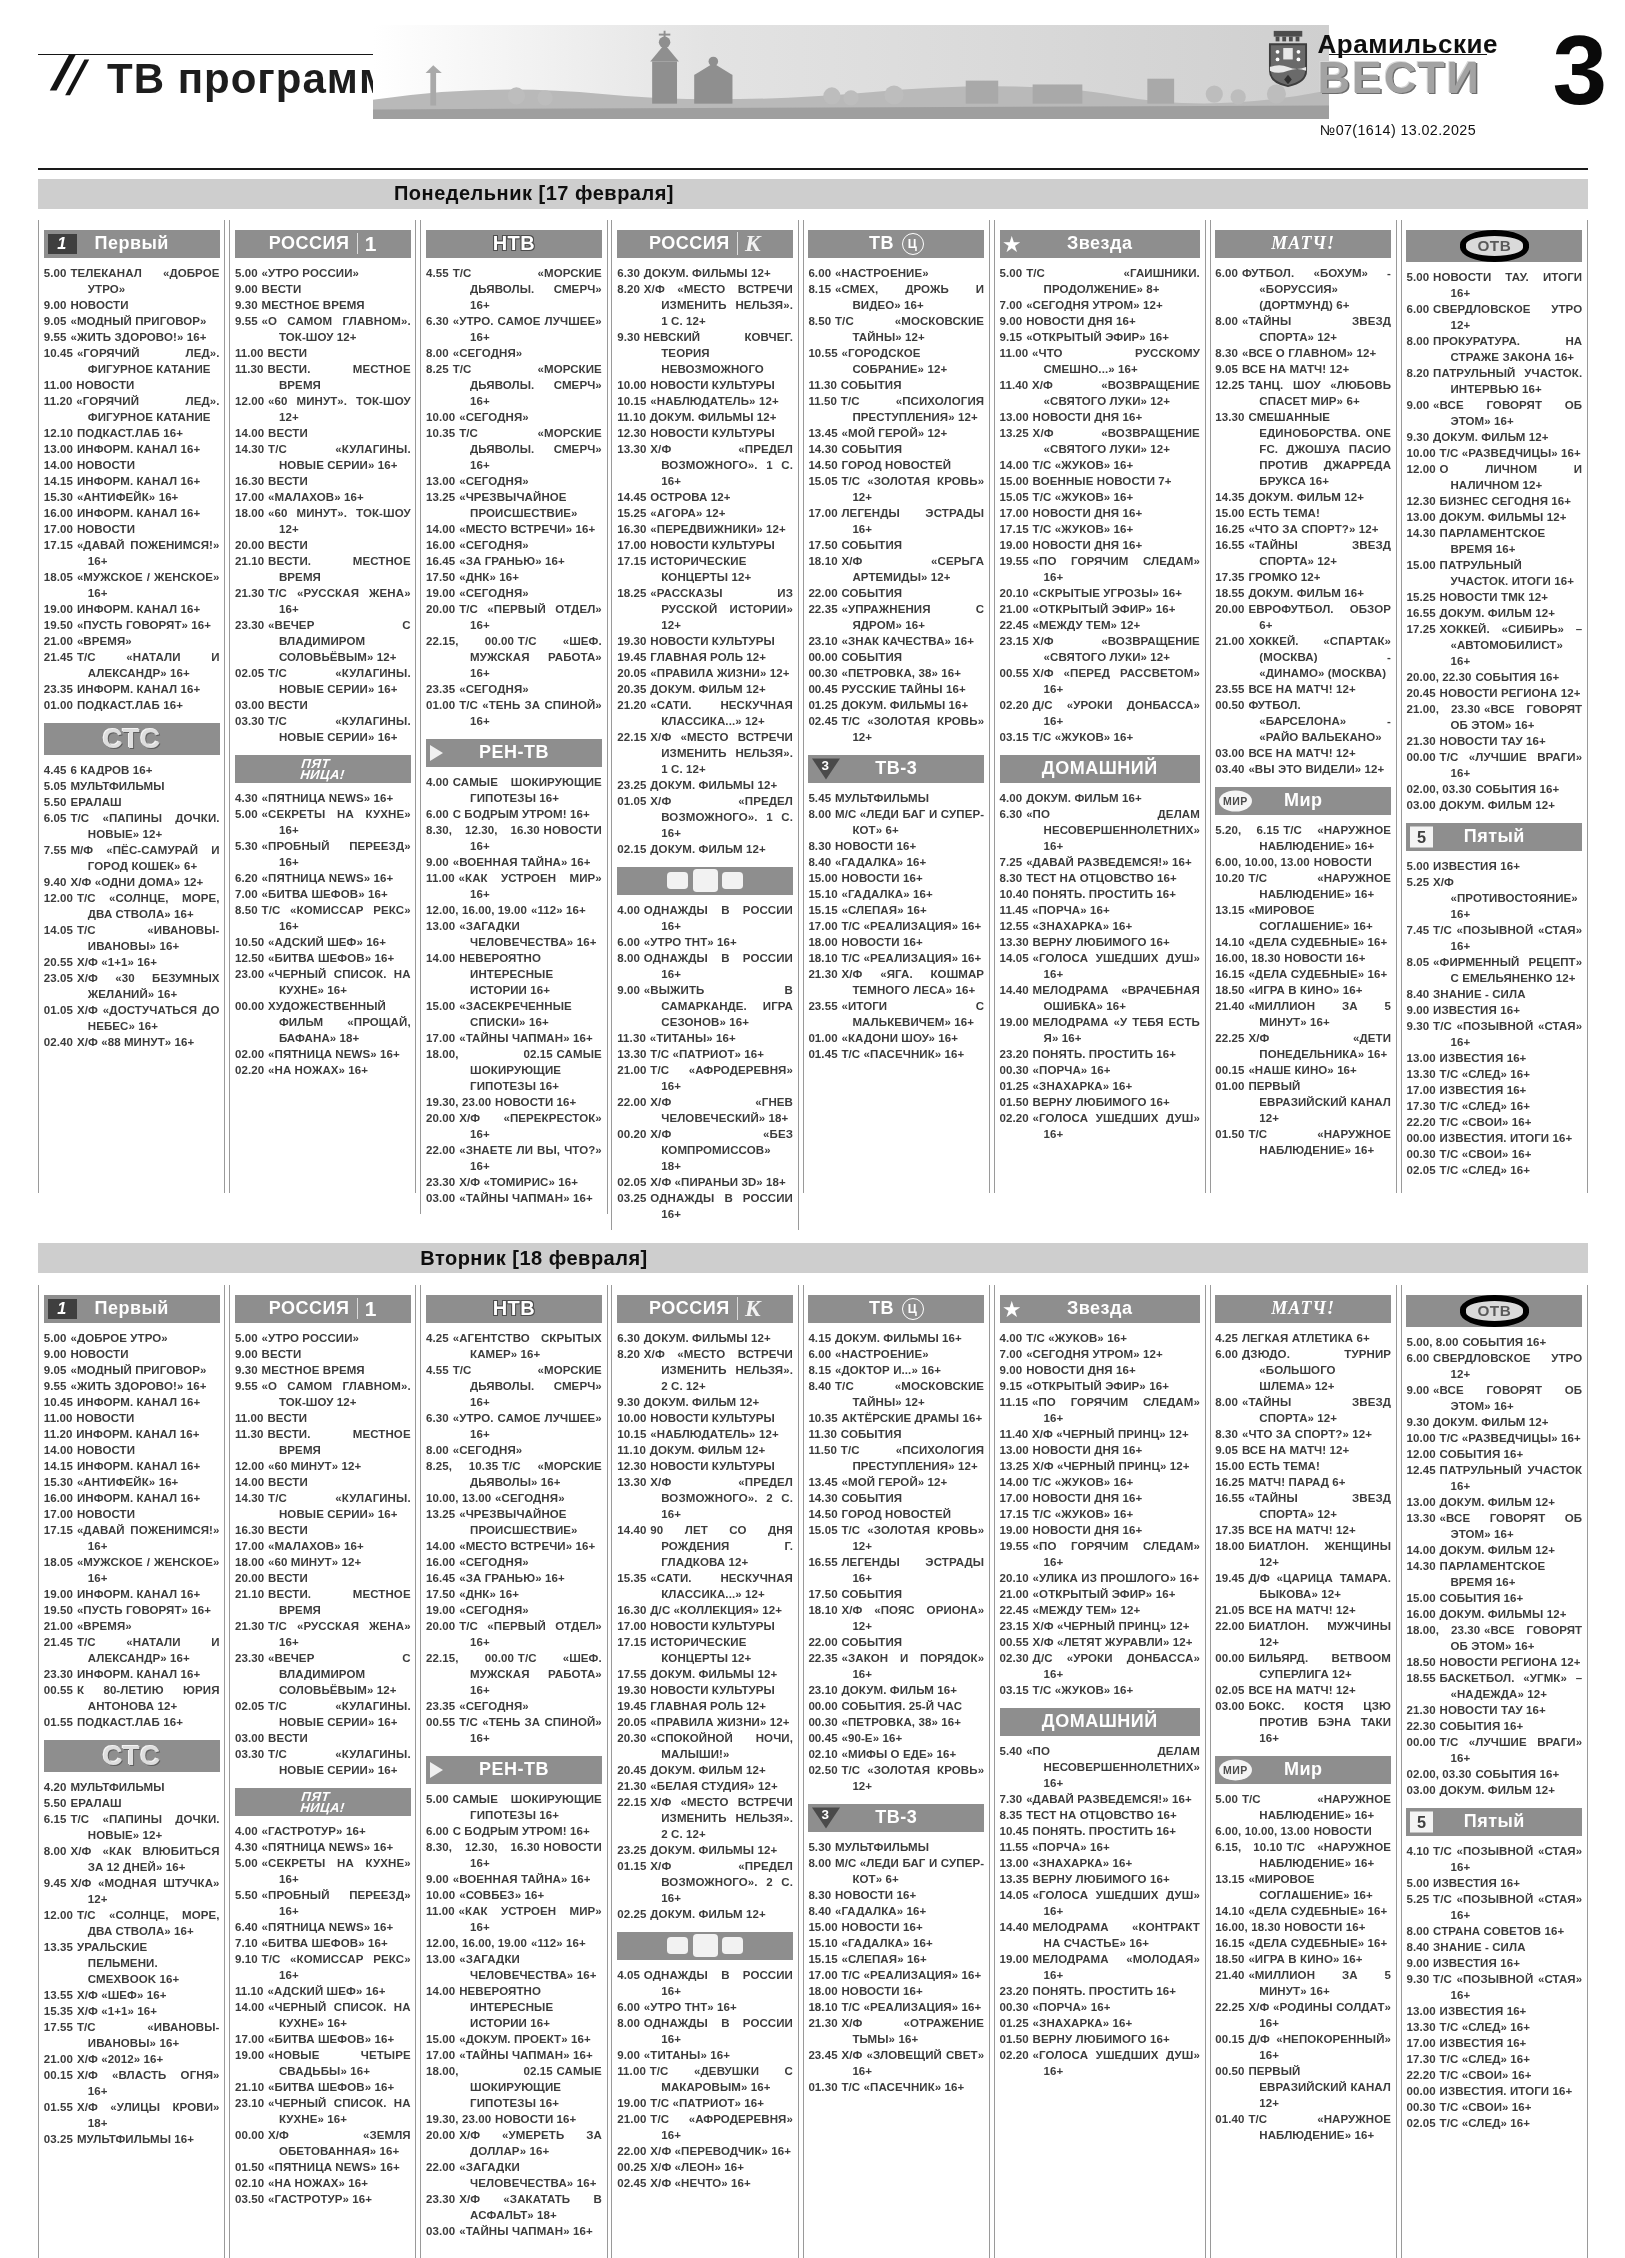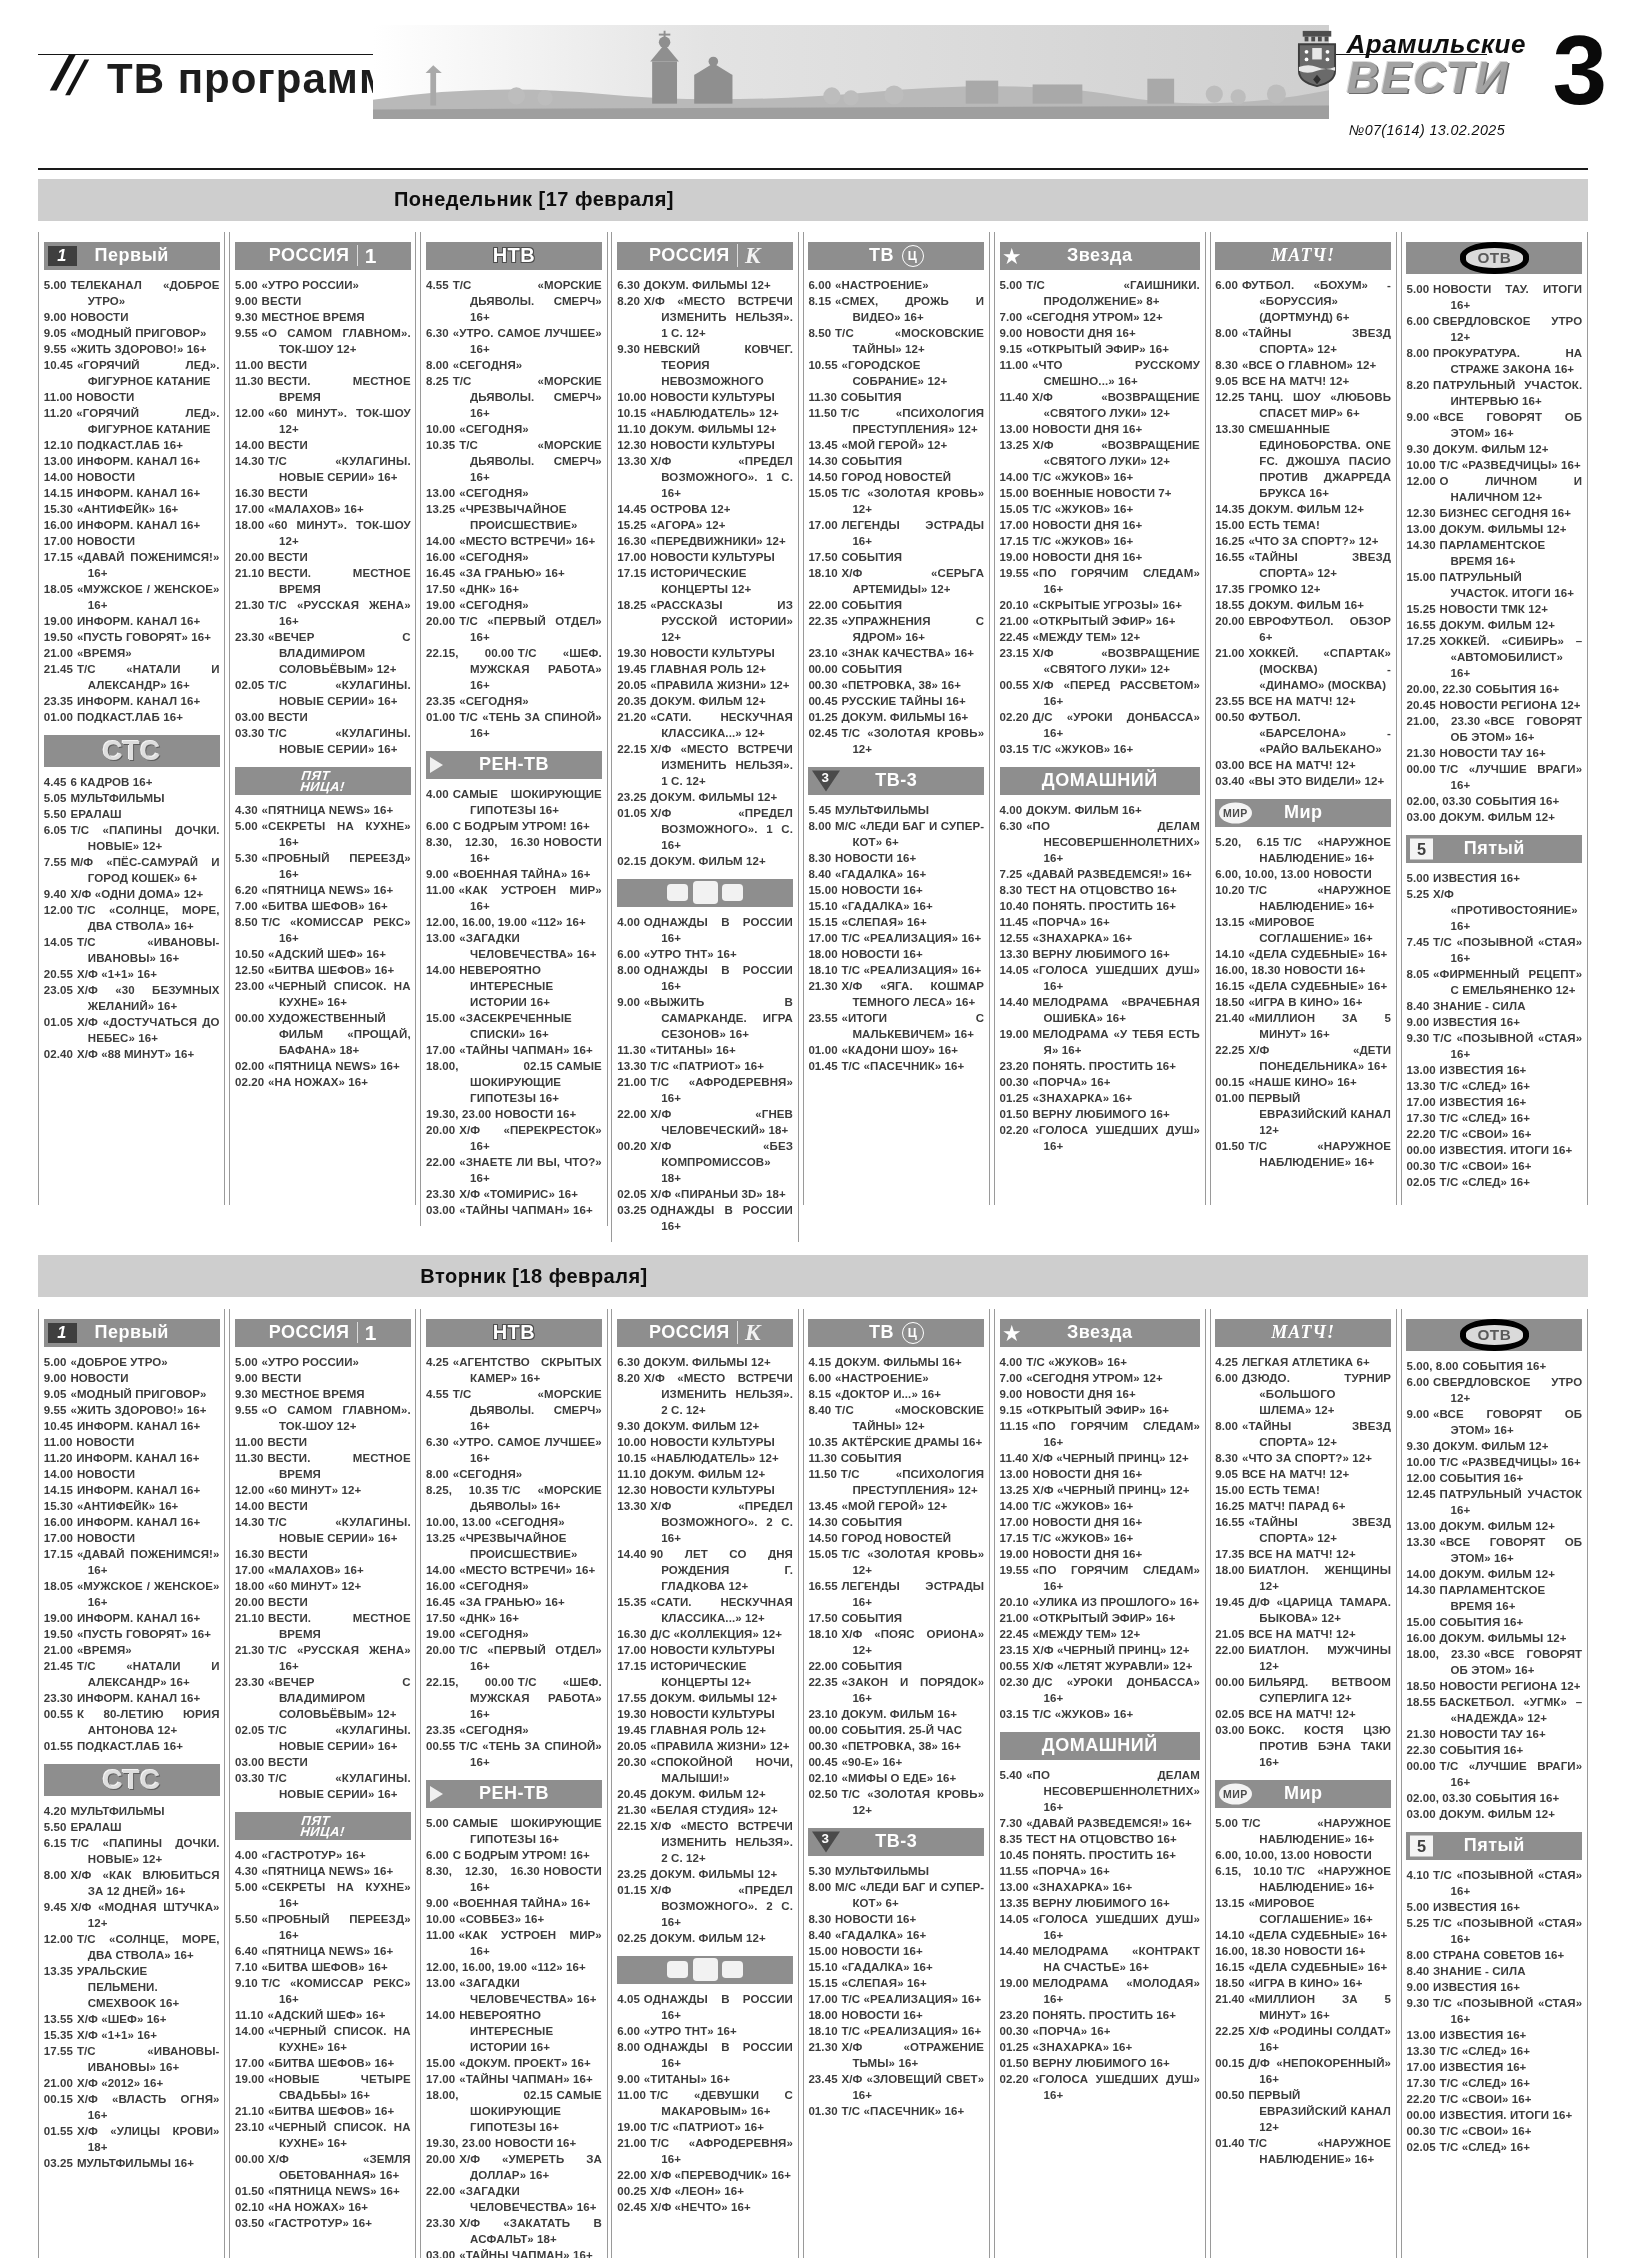--- a/index.html
+++ b/index.html
@@ -4,33 +4,33 @@
 <style>
   html,body { margin:0; padding:0; background:#ffffff; }
   body { width:1626px; min-height:2259px; font-family:"Liberation Sans",sans-serif; }
 
   
   .masthead { position:relative; height:168px; }
   .rule-thin { position:absolute; left:38px; top:54px; width:1449px; border-top:1.9px solid #161616; }
   .pen-icon { position:absolute; left:44px; top:50px; width:50px; height:50px; }
   .section-title { position:absolute; left:107px; top:55px; font-size:42px; font-weight:bold; color:#1d1d1d; letter-spacing:1px; }
   .photo { position:absolute; left:373px; top:25px; width:956px; height:94px; overflow:hidden; }
-  .brand { position:absolute; left:1295px; top:29px; width:210px;font-style:italic; }
+  .brand { position:absolute; left:1266px; top:29px; width:210px; }
   .brand-row { display:flex; gap:7.6px; align-items:flex-start; }
   .brand-texts { display:flex; flex-direction:column; }
   .brand-top { font-size:26px; font-weight:bold; color:#0f0f0f; letter-spacing:0.5px; }
   .brand-bottom { font-size:45px; font-weight:bold; color:#a3a3a3; letter-spacing:1.9px; line-height:0.82;
                   text-shadow:1.4px 1.4px 0 #6c6c6c, -1px -1px 0 #d8d8d8; }
   .issue { margin-top:25px; font-size:14.3px; color:#101010; text-align:right; letter-spacing:0.4px; }
   .pageno { position:absolute; right:19px; top:25px; font-size:98px; font-weight:bold; color:#0a0a0a; line-height:0.92; }
 
   .top-rule { margin:0 38px; border-top:2.4px solid #1a1a1a; }
 
   
-  .day-band { margin:8.6px 38px 11.5px; background:#cecece; height:42px; display:flex; align-items:center; }
+  .day-band { margin:8.6px 38px 11.5px; background:#cecece; height:30px; display:flex; align-items:center; }
   .day-title { width:64%; text-align:center; font-size:20px; font-weight:bold; color:#0e0e0e; letter-spacing:0.5px; }
 
   
   .grid { display:grid; grid-template-columns:repeat(8,1fr); gap:3.8px; margin:0 38px 13.4px; align-items:start; }
   .col { border-left:1px solid #9a9a9a; border-right:1px solid #9a9a9a; padding:0 4.8px 7.6px; min-height:965px; }
 
   .chband { position:relative; margin:9.6px 0 7.6px; background:#8e8e8e; min-height:28px; color:#fff;
             display:flex; align-items:center; justify-content:center; gap:5.7px;
             font-weight:bold; font-size:18px; letter-spacing:0.5px; }
   .lg-left { position:absolute; left:3.8px; top:50%; transform:translateY(-50%); display:flex; align-items:center; }

